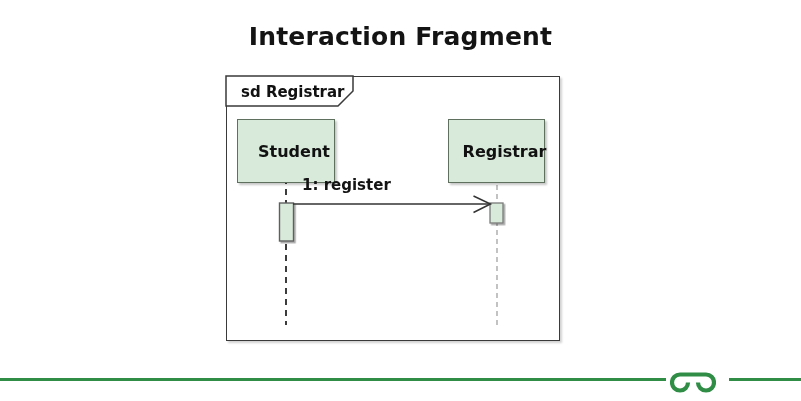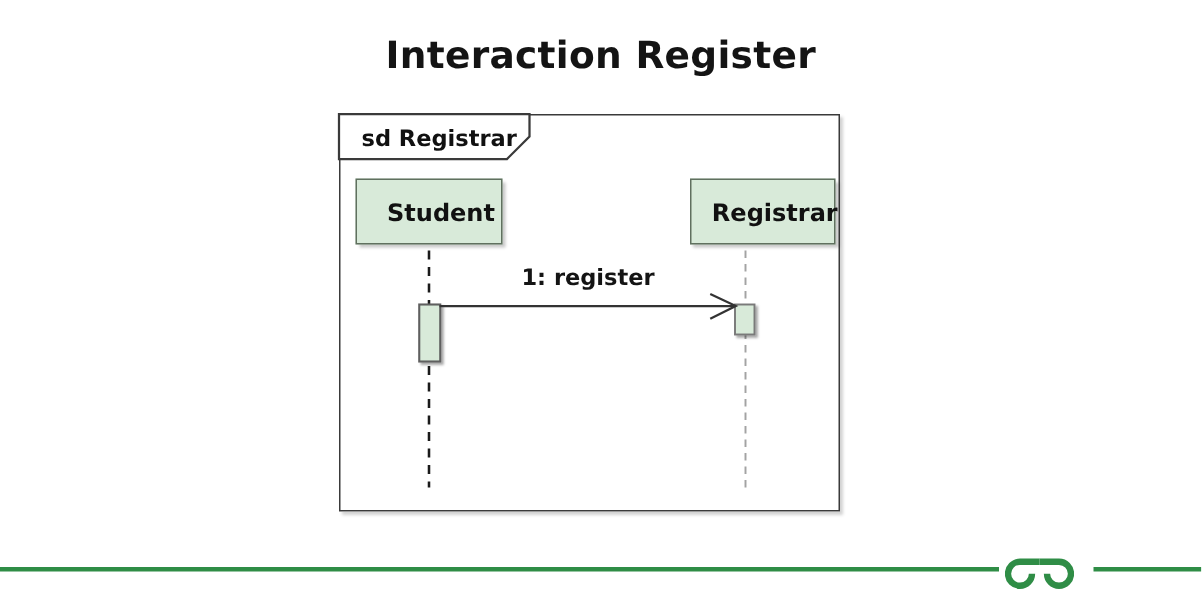--- a/index.html
+++ b/index.html
@@ -46,41 +46,41 @@
     left: 241px;
     top: 83px;
     font-size: 15px;
     font-weight: bold;
     color: #111111;
     white-space: nowrap;
   }
   .lifeline-box {
     position: absolute;
     top: 119px;
-    height: 44px;
+    height: 64px;
     background: #d8ead9;
     border: 1.5px solid #60705f;
     box-sizing: border-box;
     box-shadow: 2px 2px 2px rgba(0,0,0,0.22);
     display: flex;
     align-items: center;
     justify-content: center;
     font-size: 16px;
     font-weight: bold;
     color: #111111;
     padding-left: 16px;
   }
   .student-box   { left: 237px; width: 98px; }
-  .registrar-box { left: 460px; width: 97px; }
+  .registrar-box { left: 448px; width: 97px; }
   .msg-label {
     position: absolute;
     left: 302px;
     top: 176px;
     width: 180px;
-    text-align: center;
+    text-align: left;
     font-size: 15px;
     font-weight: bold;
     color: #141414;
     white-space: nowrap;
   }
   .footer-line {
     position: absolute;
     top: 378px;
     height: 3px;
     background: #2f8d46;
@@ -93,21 +93,21 @@
     top: 368px;
     width: 46px;
     height: 26px;
   }
 </style>
 </head>
 <body>
 
 <div class="page">
 
-  <h1 class="title">Interaction Register</h1>
+  <h1 class="title">Interaction Fragment</h1>
 
   <div class="frame"></div>
 
   <svg class="overlay" width="801" height="401" viewBox="0 0 801 401">
     <defs>
       <filter id="ds" x="-20%" y="-20%" width="160%" height="160%">
         <feDropShadow dx="1.6" dy="1.6" stdDeviation="0.7" flood-opacity="0.35"></feDropShadow>
       </filter>
     </defs>
 

